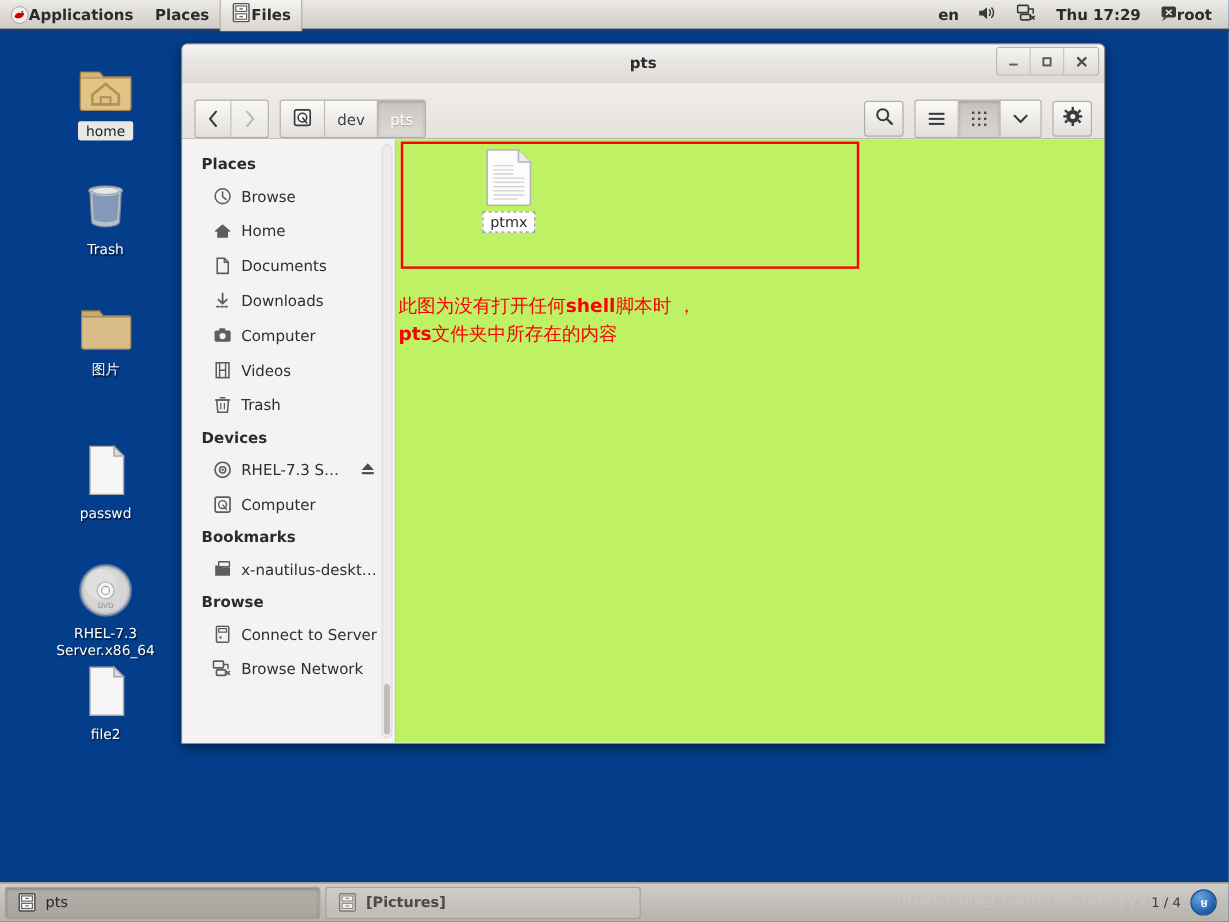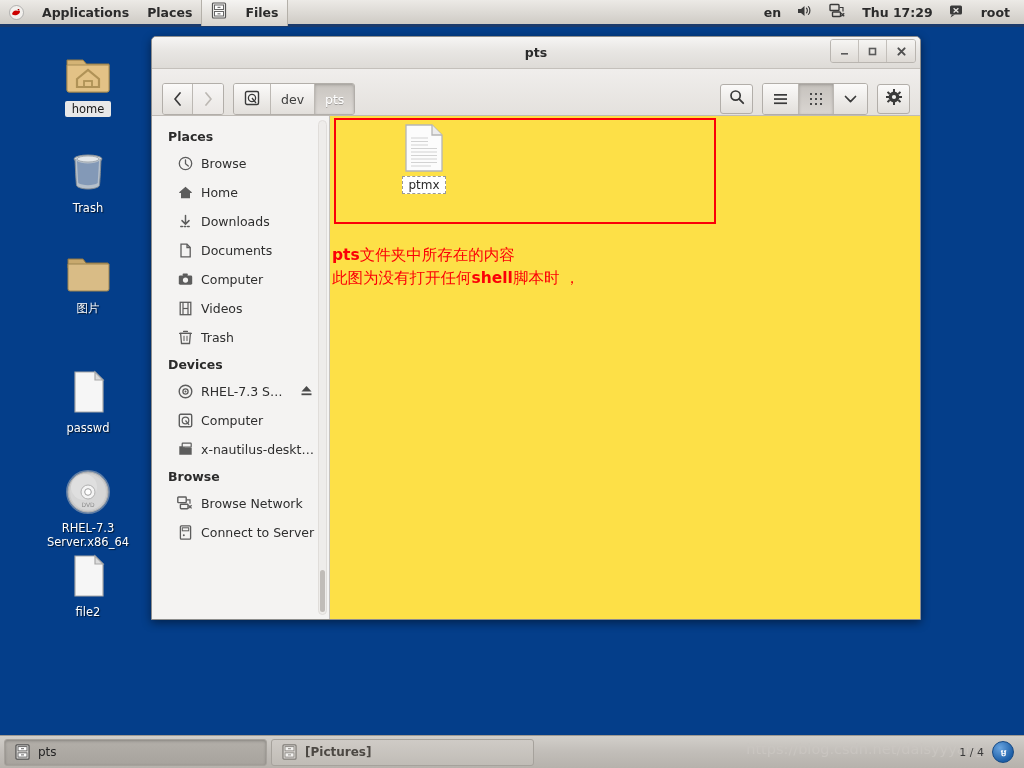--- a/index.html
+++ b/index.html
@@ -16,21 +16,21 @@
   
   #top-panel {
     position: absolute; left: 0; top: 0;
     width: 1024px; height: 27px;
     background: linear-gradient(180deg, #eceae6 0%, #dcd9d4 55%, #cfcbc5 100%);
     border-bottom: 3px solid #1b3a6b;
     display: flex; align-items: center;
     font-size: 12.5px; color: #2e2e2e;
   }
   .panel-item {
-    height: 24px; display: flex; align-items: center; gap: 18px;
+    height: 24px; display: flex; align-items: center; gap: 0;
     padding: 0 9px; font-weight: bold; font-size: 12.5px;
     color: #2b2b2b;
   }
   .panel-item.app-active {
     background: linear-gradient(180deg,#f6f5f3,#d7d3cd);
     border-left: 1px solid #b4b0a9; border-right: 1px solid #b4b0a9;
     height: 27px;
   }
   #panel-right { margin-left: auto; display: flex; gap: 12px; padding-right: 12px; }
   #panel-right .panel-item { font-weight: bold; padding: 0 2px; }
@@ -145,21 +145,21 @@
   .sb-item .eject { position: absolute; right: 16px; }
   #sb-scrollbar {
     position: absolute; right: 2px; top: 4px; bottom: 4px; width: 9px;
     background: #eeecea; border-radius: 5px; border: 1px solid #e0ddda;
   }
   #sb-thumb {
     position: absolute; left: 1px; right: 1px; bottom: 2px; height: 42px;
     background: #c0bcb8; border-radius: 5px;
   }
 
-  #content { flex: 1; background: #fde047; position: relative; overflow: hidden; }
+  #content { flex: 1; background: #bef264; position: relative; overflow: hidden; }
 
   
   #annot-box {
     position: absolute; left: 4px; top: 2px;
     width: 382px; height: 106px;
     border: 2px solid #fb0007;
   }
   #file-item {
     position: absolute; left: 55px; top: 8px;
     width: 78px; display: flex; flex-direction: column; align-items: center;
@@ -481,35 +481,35 @@
           <svg width="15" height="15" viewBox="0 0 15 15">
               <path d="M1.2 7.2L7.5 1.8l6.3 5.4v.9h-1.8v5.1H3V8.1H1.2z" fill="#5d5d5d"></path>
             </svg>
         </span>
         <span>Home</span>
       </div>
 
       <div class="sb-item">
         <span class="sicon">
           <svg width="15" height="15" viewBox="0 0 15 15">
+              <path d="M3 1.2h6l3.2 3.2v9.4H3z" fill="none" stroke="#5d5d5d" stroke-width="1.3"></path>
+              <path d="M9 1.2v3.3h3.2" fill="none" stroke="#5d5d5d" stroke-width="1.3"></path>
+            </svg>
+        </span>
+        <span>Documents</span>
+      </div>
+
+      <div class="sb-item">
+        <span class="sicon">
+          <svg width="15" height="15" viewBox="0 0 15 15">
               <path d="M7.5 1.5v8.2M4 6.6l3.5 3.5L11 6.6" stroke="#5d5d5d" stroke-width="1.5" fill="none" stroke-linecap="round" stroke-linejoin="round"></path>
               <path d="M2.8 12.6h9.4" stroke="#5d5d5d" stroke-width="1.5" stroke-linecap="round" stroke-dasharray="1.6 1.8"></path>
             </svg>
         </span>
         <span>Downloads</span>
-      </div>
-
-      <div class="sb-item">
-        <span class="sicon">
-          <svg width="15" height="15" viewBox="0 0 15 15">
-              <path d="M3 1.2h6l3.2 3.2v9.4H3z" fill="none" stroke="#5d5d5d" stroke-width="1.3"></path>
-              <path d="M9 1.2v3.3h3.2" fill="none" stroke="#5d5d5d" stroke-width="1.3"></path>
-            </svg>
-        </span>
-        <span>Documents</span>
       </div>
 
 
       <div class="sb-item">
         <span class="sicon">
           <svg width="15" height="15" viewBox="0 0 15 15">
               <rect x="0.8" y="3.4" width="13.4" height="9.3" rx="1.4" fill="#5d5d5d"></rect>
               <rect x="4.6" y="1.6" width="5.2" height="2.3" rx="0.8" fill="#5d5d5d"></rect>
               <circle cx="7.5" cy="8.1" r="2.6" fill="#f4f3f2"></circle>
             </svg>
@@ -562,54 +562,55 @@
         <span class="sicon">
           <svg width="15" height="15" viewBox="0 0 15 15">
               <rect x="1.3" y="1.3" width="12.4" height="12.4" rx="1.4" fill="none" stroke="#5d5d5d" stroke-width="1.4"></rect>
               <circle cx="7.5" cy="7.5" r="3.3" fill="none" stroke="#5d5d5d" stroke-width="1.2"></circle>
               <path d="M7.5 7.5l3.6 4.4" stroke="#5d5d5d" stroke-width="1.2"></path>
             </svg>
         </span>
         <span>Computer</span>
       </div>
 
+      <div class="sb-head">Bookmarks</div>
 
       <div class="sb-item">
         <span class="sicon">
           <svg width="15" height="15" viewBox="0 0 15 15">
               <path d="M1.3 4.2h4.6l1.2 1.5h6.6v7.1H1.3z" fill="#5d5d5d"></path>
               <rect x="4.2" y="1.2" width="9" height="4" rx="0.6" fill="#f4f3f2" stroke="#5d5d5d" stroke-width="1.2"></rect>
             </svg>
         </span>
         <span>x-nautilus-deskt…</span>
       </div>
 
       <div class="sb-head">Browse</div>
+
+      <div class="sb-item">
+        <span class="sicon">
+          <svg width="15" height="15" viewBox="0 0 15 15">
+              <rect x="2.4" y="0.8" width="10.2" height="13.4" rx="1" fill="none" stroke="#5d5d5d" stroke-width="1.3"></rect>
+              <rect x="4.3" y="2.8" width="6.4" height="3" fill="none" stroke="#5d5d5d" stroke-width="1"></rect>
+              <circle cx="5.8" cy="10.2" r="1" fill="#5d5d5d"></circle>
+            </svg>
+        </span>
+        <span>Connect to Server</span>
+      </div>
 
       <div class="sb-item">
         <span class="sicon">
           <svg width="16" height="15" viewBox="0 0 16 15">
               <rect x="0.8" y="1" width="8.4" height="5.6" rx="0.7" fill="none" stroke="#5d5d5d" stroke-width="1.4"></rect>
               <rect x="3.4" y="8.2" width="7.6" height="4.6" rx="0.7" fill="none" stroke="#5d5d5d" stroke-width="1.4"></rect>
               <path d="M9.6 3.8h3.4v4" stroke="#5d5d5d" stroke-width="1.2" fill="none"></path>
               <path d="M11.4 9.2l3.2 3.2M14.6 9.2l-3.2 3.2" stroke="#5d5d5d" stroke-width="1.3"></path>
             </svg>
         </span>
         <span>Browse Network</span>
-      </div>
-
-      <div class="sb-item">
-        <span class="sicon">
-          <svg width="15" height="15" viewBox="0 0 15 15">
-              <rect x="2.4" y="0.8" width="10.2" height="13.4" rx="1" fill="none" stroke="#5d5d5d" stroke-width="1.3"></rect>
-              <rect x="4.3" y="2.8" width="6.4" height="3" fill="none" stroke="#5d5d5d" stroke-width="1"></rect>
-              <circle cx="5.8" cy="10.2" r="1" fill="#5d5d5d"></circle>
-            </svg>
-        </span>
-        <span>Connect to Server</span>
       </div>
 
       <div id="sb-scrollbar">
         <div id="sb-thumb"></div>
       </div>
 
     </div>
 
     <div id="content">
 
@@ -623,24 +624,24 @@
             <g stroke="#d2d2d2" stroke-width="1.1">
               <path d="M7 14h17M7 17.5h17M7 21h17M7 24.5h26M7 28h26M7 31.5h26M7 35h26M7 38.5h26M7 42h20"></path>
             </g>
           </svg>
         </span>
         <span class="flabel">ptmx</span>
       </div>
 
       <div id="annot-text">
         <div>
-          <b>pts</b><span>文件夹中所存在的内容</span>
+          <span>此图为没有打开任何</span><b>shell</b><span>脚本时 ，</span>
         </div>
         <div>
-          <span>此图为没有打开任何</span><b>shell</b><span>脚本时 ，</span>
+          <b>pts</b><span>文件夹中所存在的内容</span>
         </div>
       </div>
 
     </div>
   </div>
 </div>
 
 <div id="taskbar">
   <div class="task-btn active">
     <span class="cabinet">

